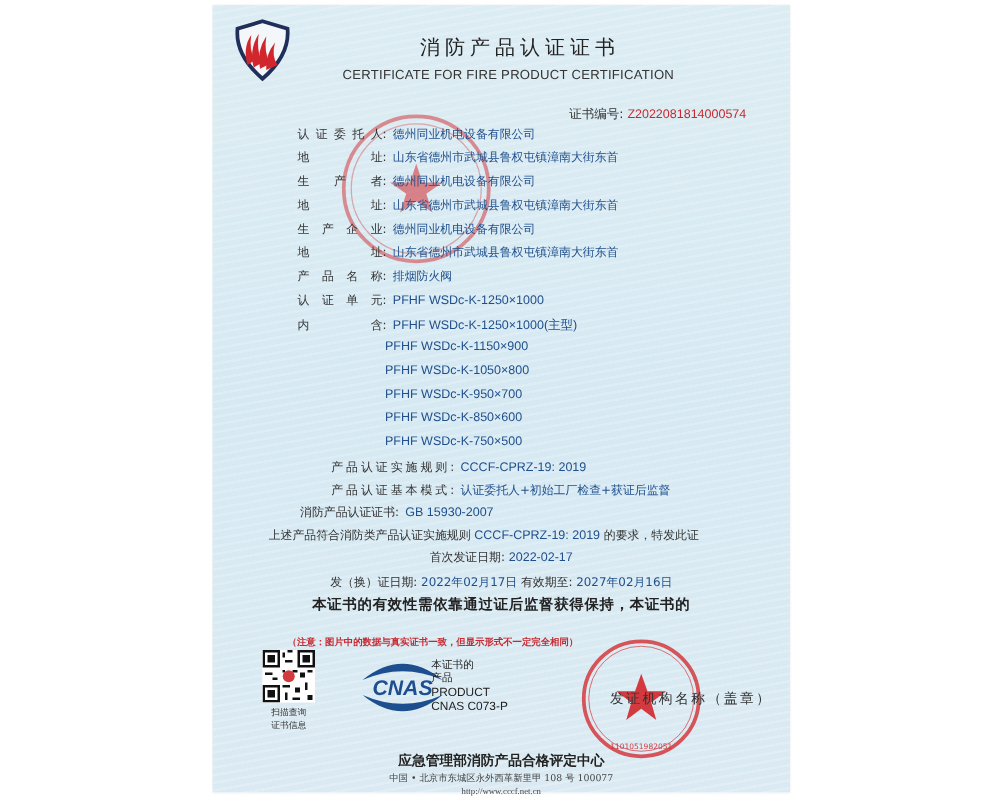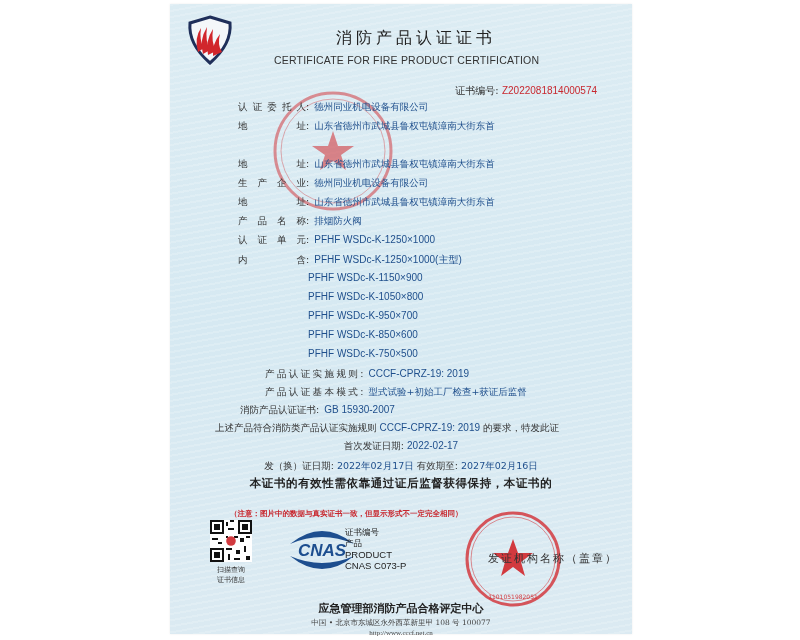--- a/index.html
+++ b/index.html
@@ -68,20 +68,24 @@
   </div>
 
   <div class="row" style="top:97px">
     <span class="lbl">认证委托人</span><span class="colon">:</span>
     <span class="val">德州同业机电设备有限公司</span>
   </div>
   <div class="row" style="top:116px">
     <span class="lbl">地址</span><span class="colon">:</span>
     <span class="val">山东省德州市武城县鲁权屯镇漳南大街东首</span>
   </div>
+  <div class="row" style="top:135px">
+    <span class="lbl">生产者</span><span class="colon">:</span>
+    <span class="val">德州同业机电设备有限公司</span>
+  </div>
   <div class="row" style="top:154px">
     <span class="lbl">地址</span><span class="colon">:</span>
     <span class="val">山东省德州市武城县鲁权屯镇漳南大街东首</span>
   </div>
   <div class="row" style="top:173px">
     <span class="lbl">生产企业</span><span class="colon">:</span>
     <span class="val">德州同业机电设备有限公司</span>
   </div>
   <div class="row" style="top:192px">
     <span class="lbl">地址</span><span class="colon">:</span>
@@ -105,21 +109,21 @@
   <div class="sub" style="top:306px">PFHF WSDc-K-950×700</div>
   <div class="sub" style="top:325px">PFHF WSDc-K-850×600</div>
   <div class="sub" style="top:344px">PFHF WSDc-K-750×500</div>
 
   <div class="rule" style="top:364px">
     <span class="lbl2">产品认证实施规则</span><span class="colon">:</span>
     <span class="val lat">CCCF-CPRZ-19: 2019</span>
   </div>
   <div class="rule" style="top:382px">
     <span class="lbl2">产品认证基本模式</span><span class="colon">:</span>
-    <span class="val">型式试验+初始工厂检查+获证后监督</span>
+    <span class="val">认证委托人+初始工厂检查+获证后监督</span>
   </div>
   <div class="rule" style="top:400px">
     <span>消防产品认证证书</span><span class="colon">:</span>
     <span class="val lat">GB 15930-2007</span>
   </div>
 
   <div class="center" style="top:418px; left:-14px;">
     <span>上述产品符合消防类产品认证实施规则</span>
     <span class="val lat">CCCF-CPRZ-19: 2019</span>
     <span>的要求，特发此证</span>
@@ -168,21 +172,21 @@
   </svg>
   <div class="abs qr-cap" style="top:561px">扫描查询</div>
   <div class="abs qr-cap" style="top:571px">证书信息</div>
 
   <svg class="abs cnas" viewBox="0 0 80 50">
     <path d="M8 20 Q40 -6 72 20 Q40 6 8 20 Z" fill="#1d4e8f"></path>
     <path d="M8 32 Q40 58 72 32 Q40 46 8 32 Z" fill="#1d4e8f"></path>
     <text x="40" y="32" text-anchor="middle" font-family="Liberation Sans, sans-serif" font-weight="bold" font-style="italic" font-size="17" fill="#1d4e8f">CNAS</text>
   </svg>
   <div class="abs cnas-txt">
-    <div>证书编号</div>
+    <div>本证书的</div>
     <div>产品</div>
     <div class="en">PRODUCT</div>
     <div class="en">CNAS C073-P</div>
   </div>
 
   <svg class="stamp" style="left:293px;top:505px;" width="100" height="100">
     <circle cx="50" cy="50" r="46" fill="none" stroke="#d23a3f" stroke-width="3" opacity="0.85"></circle>
     <circle cx="50" cy="50" r="42" fill="none" stroke="#d23a3f" stroke-width="0.8" opacity="0.7"></circle>
     <polygon points="50,30 55,44 70,44 58,53 62,67 50,58 38,67 42,53 30,44 45,44" fill="#d23a3f"></polygon>
     <text x="50" y="90" text-anchor="middle" font-size="6" fill="#d23a3f" font-family="DejaVu Sans, sans-serif">1101051982051</text>

